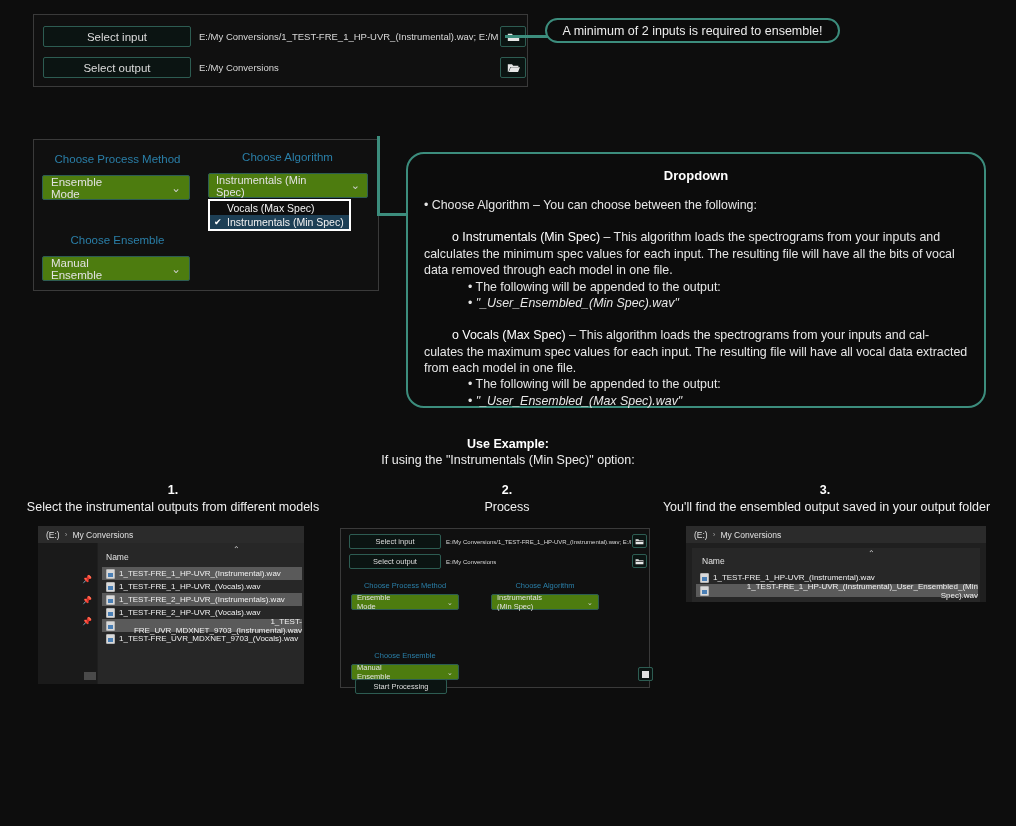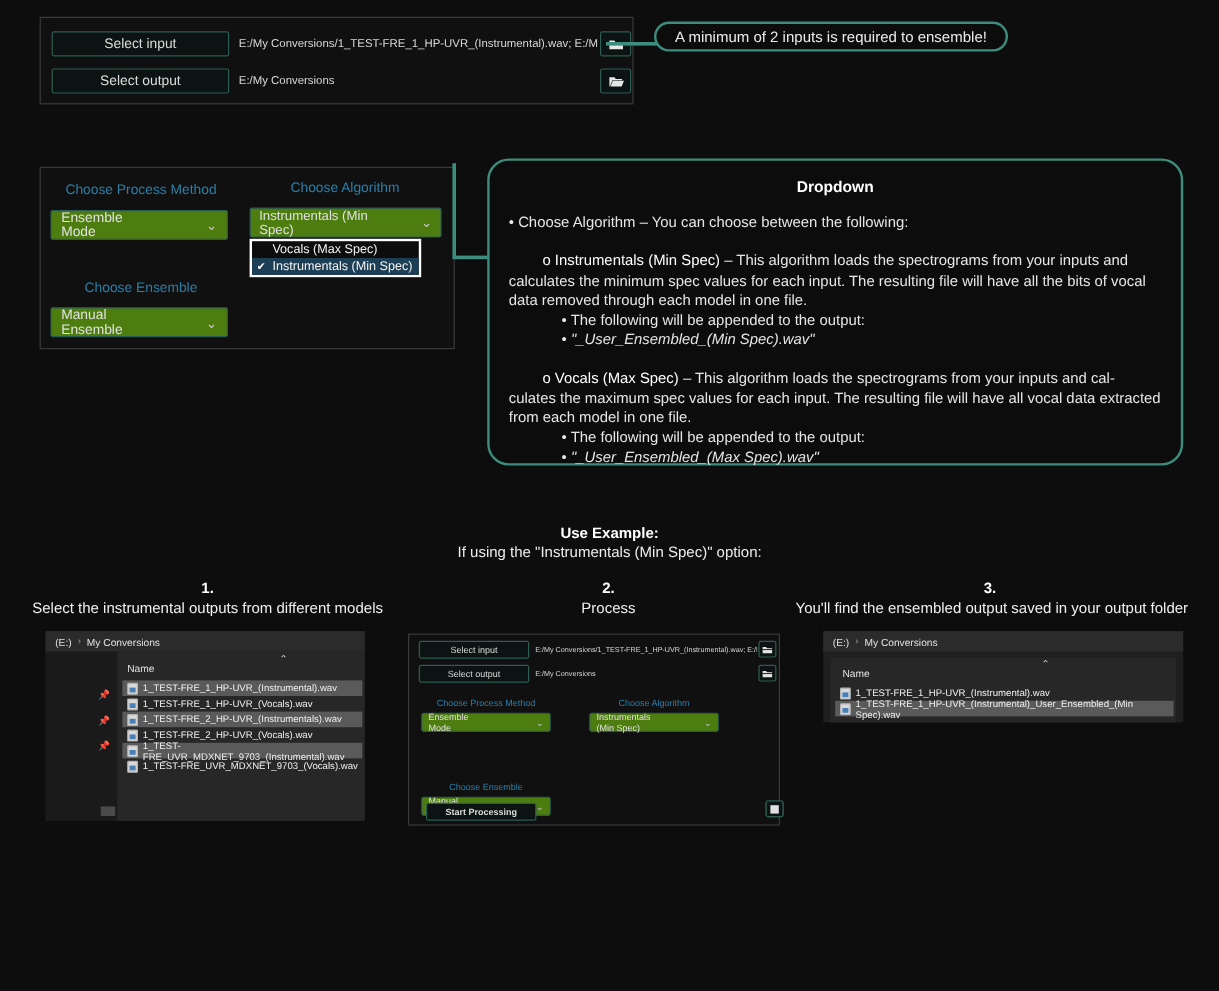--- a/index.html
+++ b/index.html
@@ -85,21 +85,21 @@
   
   #algo-dropdown{left:208px;top:199px;width:143px;border:2px solid #ffffff;background:#0d0d0d;box-sizing:border-box;}
   #algo-dropdown .opt{
     height:14px;display:flex;align-items:center;
     font-size:10.5px;color:#f2f2f2;padding-left:4px;box-sizing:border-box;
   }
   #algo-dropdown .opt .tick{width:13px;display:inline-block;font-size:9px;color:#ffffff;}
   #algo-dropdown .opt.sel{background:#1d3f55;}
 
   
-  #bubble-dropdown{left:406px;top:132px;width:580px;height:256px;padding:10px 16px 8px 16px;}
+  #bubble-dropdown{left:406px;top:152px;width:580px;height:256px;padding:10px 16px 8px 16px;}
   #bubble-dropdown .title{text-align:center;font-weight:bold;font-size:13px;color:#ffffff;margin:4px 0 14px 0;}
   #bubble-dropdown p{margin:0;font-size:12.4px;line-height:1.32;color:#e6e6e6;}
   #bubble-dropdown .para{margin-top:16px;text-indent:28px;}
   #bubble-dropdown .sub{margin-left:44px;}
   #bubble-dropdown b{font-weight:normal;color:#ffffff;}
   #bubble-dropdown i{font-style:italic;}
   #conn-mid-h{left:379px;top:213px;width:28px;height:3px;}
   #conn-mid-v{left:377px;top:136px;width:3px;height:80px;}
 
   
@@ -115,21 +115,21 @@
   #step2-cap{left:410px;top:500px;width:194px;}
   #step3-num{left:728px;top:483px;width:194px;}
   #step3-cap{left:650px;top:500px;width:353px;}
 
   
   .explorer{background:#1f1f1f;box-sizing:border-box;}
   .exp-crumb{background:#2b2b2b;height:17px;display:flex;align-items:center;
     padding-left:8px;font-size:8.5px;color:#e0e0e0;gap:5px;}
   .exp-crumb .sep{color:#9a9a9a;font-size:8px;}
   .exp-colhdr{font-size:8.5px;color:#e2e2e2;}
-  .file-row{height:13px;display:flex;align-items:center;font-size:8px;color:#f0f0f0;gap:4px;padding-left:4px;box-sizing:border-box;}
+  .file-row{height:13px;display:flex;align-items:center;font-size:8px;color:#f0f0f0;gap:4px;padding-left:4px;box-sizing:border-box;text-align:right;}
   .file-row.sel{background:#5a5a5a;}
   .fico{width:9px;height:10px;background:#d9d9d9;border:1px solid #b5b5b5;
     display:inline-block;position:relative;box-sizing:border-box;border-radius:1px;flex:none;}
   .fico::after{content:"";position:absolute;left:1px;top:3px;width:5px;height:4px;background:#4a7fb5;}
 
   #exp1{left:38px;top:526px;width:266px;height:158px;}
   #exp1 .nav{position:absolute;left:0;top:17px;width:59px;bottom:0;background:#1a1a1a;}
   #exp1 .pin{position:absolute;color:#cfcfcf;font-size:8px;}
   #exp1 .listarea{position:absolute;left:60px;top:17px;right:0;bottom:0;background:#272727;}
   #exp1 .chev-up{position:absolute;color:#cfcfcf;font-size:8px;}
@@ -152,21 +152,21 @@
   #step2-panel .label-teal{position:absolute;font-size:7.5px;}
   #s2-l1{left:8px;top:52px;width:112px;}
   #s2-l2{left:148px;top:52px;width:112px;}
   #s2-l3{left:8px;top:122px;width:112px;}
   #step2-panel .combo{position:absolute;height:16px;font-size:7.5px;padding:0 5px;}
   #s2-c1{left:10px;top:65px;width:108px;}
   #s2-c2{left:150px;top:65px;width:108px;}
   #s2-c3{left:10px;top:135px;width:108px;}
   #s2-bottom{position:absolute;left:6px;top:138px;width:298px;height:19px;}
   #s2-info{position:absolute;left:0;top:0;width:17px;height:19px;}
-  #s2-start{position:absolute;left:21px;top:2px;width:253px;height:19px;font-size:7.5px;font-weight:bold;}
+  #s2-start{position:absolute;left:21px;top:12px;width:253px;height:19px;font-size:7.5px;}
   #s2-stop{position:absolute;left:278px;top:0;width:19px;height:19px;}
   .sq{width:7px;height:7px;background:#e0e0e0;}
   .circ{width:9px;height:9px;border-radius:50%;background:#e0e0e0;display:flex;align-items:center;justify-content:center;
     color:#111;font-size:7px;font-weight:bold;}
 </style>
 </head>
 <body>
 
 <div class="uvr-panel abs" id="top-panel">
   <div class="uvr-btn" id="btn-select-input">Select input</div>

